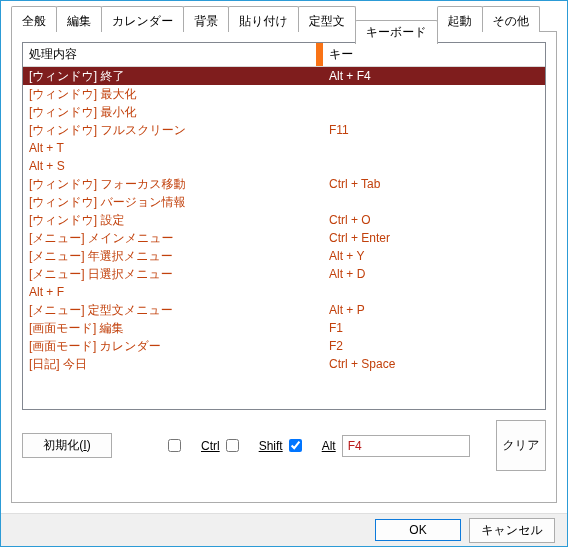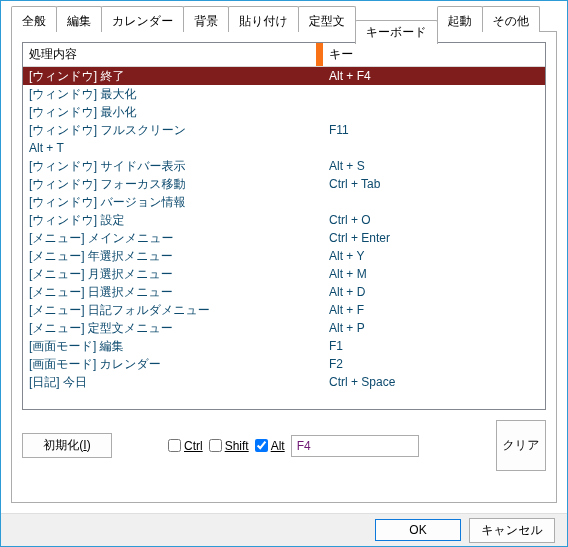--- a/index.html
+++ b/index.html
@@ -24,37 +24,37 @@
   
   .list-wrap { border: 1px solid #828790; height: 368px; display: flex; flex-direction: column; }
   .list-header { display: flex; background: #fff; border-bottom: 1px solid #d8d8d8; }
   .lh-cell { padding: 3px 6px; color: #000; border-right: 7px solid #f97316; }
   .lh-cell:last-child { border-right: none; }
   .col-action { width: 300px; }
   .col-key { flex: 1; }
 
   .list-body { flex: 1; overflow-y: scroll; background: #fff; }
   .row { display: flex; height: 18px; align-items: center; }
-  .row-cell { padding: 0 6px; color: #0c4a6e; white-space: nowrap; overflow: hidden; }
+  .row-cell { padding: 0 6px; color: #c2410c; white-space: nowrap; overflow: hidden; }
   .row[data-selected="true"] { background: #7f1d1d; }
   .row[data-selected="true"] .row-cell { color: #fff; }
 
   
   .list-body::-webkit-scrollbar { width: 17px; background: #f0f0f0; }
   .list-body::-webkit-scrollbar-thumb { background: #cdcdcd; border: 1px solid #f0f0f0; }
   .list-body::-webkit-scrollbar-button:single-button { background: #f0f0f0; height: 17px; }
 
   
   .editbar { display: flex; align-items: center; gap: 6px; margin-top: 10px; }
   .btn { border: 1px solid #ACACAC; background: #fdfdfd; padding: 2px 0; color: #000; text-align: center; }
   .btn-init { width: 90px; padding: 3px 4px; }
   .spacer-sm { width: 44px; }
-  .chk { display: inline-flex; gap: 3px; }
+  .chk { display: inline-flex; gap: 20px; }
   .chk input { width: 13px; height: 13px; margin: 0; }
-  .key-input { border: 1px solid #ACACAC; height: 22px; padding: 1px 5px; width: 128px; background: #fff; color: #701a75; }
+  .key-input { border: 1px solid #ACACAC; height: 22px; padding: 1px 5px; width: 128px; background: #fff; color: #b91c1c; }
   .btn-clear { width: 50px; padding: 16px 0; }
 
   
   .dlg-btns { height: 33px; display: flex; align-items: center; justify-content: flex-end; gap: 8px; background: #f0f0f0; border-top: 1px solid #dfdfdf; padding: 0 12px; }
   .dlg-btn { width: 86px; text-align: center; padding: 3px 0; border: 1px solid #ACACAC; background: #fdfdfd; color: #000; }
   .dlg-btn.default { border-color: #0d7adb; }
 
   .u { text-decoration: underline; }
 </style>
 </head>
@@ -98,21 +98,20 @@
               <div class="row-cell col-key"></div>
             </div>
             <div class="row">
               <div class="row-cell col-action">[ウィンドウ] フルスクリーン</div>
               <div class="row-cell col-key">F11</div>
             </div>
             <div class="row">
               <div class="row-cell col-key">Alt + T</div>
             </div>
             <div class="row">
-              <div class="row-cell col-action">[ウィンドウ] サイドバー表示</div>
               <div class="row-cell col-key">Alt + S</div>
             </div>
             <div class="row">
               <div class="row-cell col-action">[ウィンドウ] フォーカス移動</div>
               <div class="row-cell col-key">Ctrl + Tab</div>
             </div>
             <div class="row">
               <div class="row-cell col-action">[ウィンドウ] バージョン情報</div>
               <div class="row-cell col-key"></div>
             </div>
@@ -122,29 +121,24 @@
             </div>
             <div class="row">
               <div class="row-cell col-action">[メニュー] メインメニュー</div>
               <div class="row-cell col-key">Ctrl + Enter</div>
             </div>
             <div class="row">
               <div class="row-cell col-action">[メニュー] 年選択メニュー</div>
               <div class="row-cell col-key">Alt + Y</div>
             </div>
             <div class="row">
-              <div class="row-cell col-action">[メニュー] 月選択メニュー</div>
-              <div class="row-cell col-key">Alt + M</div>
-            </div>
-            <div class="row">
               <div class="row-cell col-action">[メニュー] 日選択メニュー</div>
               <div class="row-cell col-key">Alt + D</div>
             </div>
             <div class="row">
-              <div class="row-cell col-action">[メニュー] 日記フォルダメニュー</div>
               <div class="row-cell col-key">Alt + F</div>
             </div>
             <div class="row">
               <div class="row-cell col-action">[メニュー] 定型文メニュー</div>
               <div class="row-cell col-key">Alt + P</div>
             </div>
             <div class="row">
               <div class="row-cell col-action">[画面モード] 編集</div>
               <div class="row-cell col-key">F1</div>
             </div>

